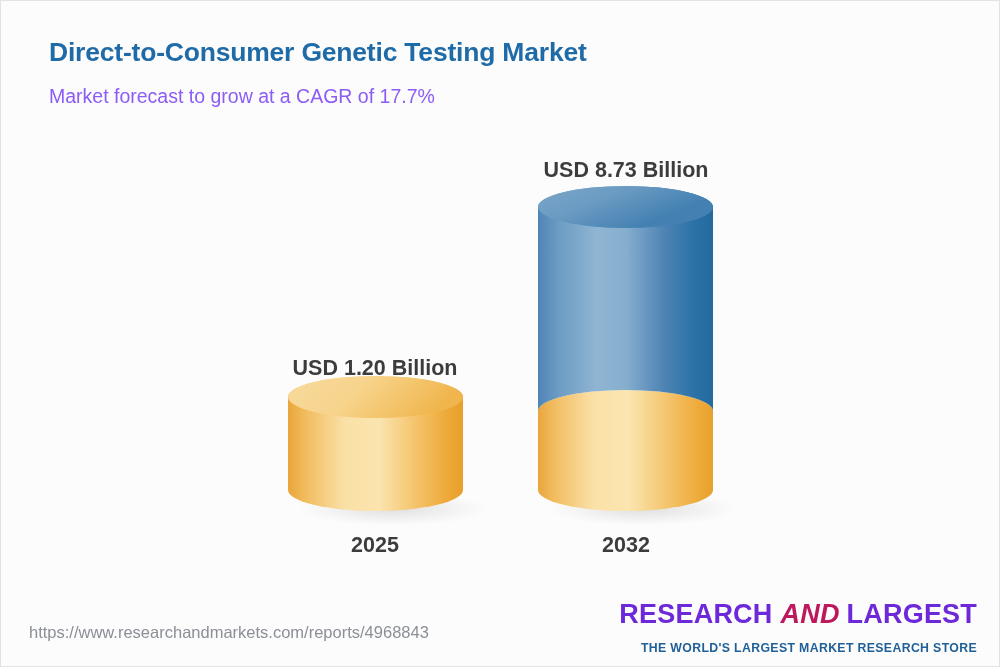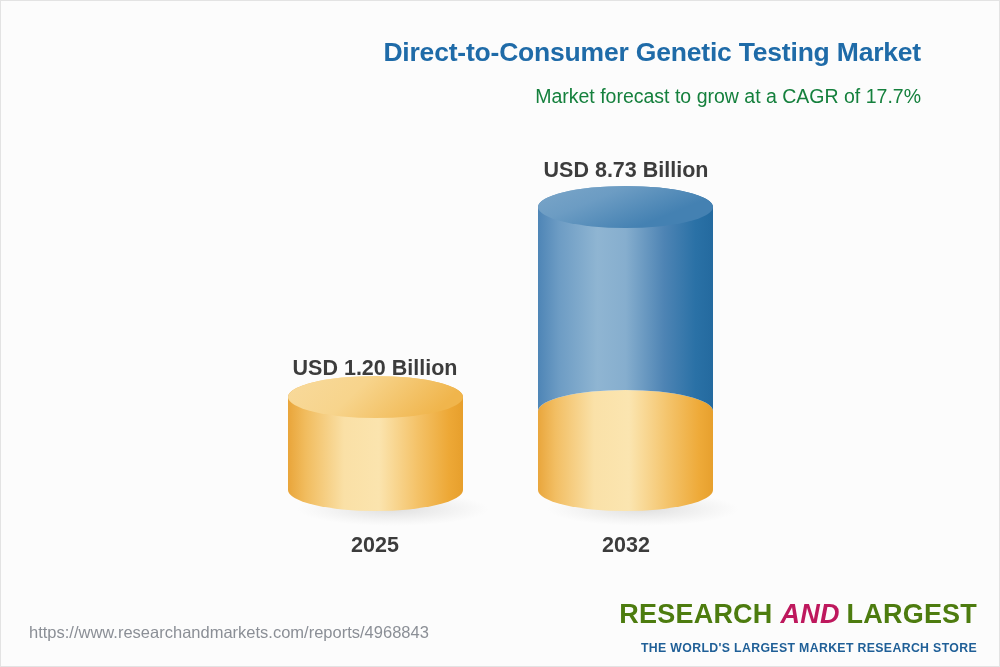--- a/index.html
+++ b/index.html
@@ -22,34 +22,35 @@
     border: 1px solid #e3e3e3;
     overflow: hidden;
   }
 
   
   .header {
     position: absolute;
     top: 36px;
     left: 0;
     width: 920px;
-    text-align: right;
+    text-align: left;
+    padding-left: 48px;
   }
   .chart-title {
     font-size: 26.5px;
     font-weight: bold;
     color: #1f6ba8;
     letter-spacing: -0.2px;
     line-height: 1.2;
   }
   .chart-subtitle {
     margin-top: 16px;
     font-size: 19.5px;
     font-weight: normal;
-    color: #15803d;
+    color: #8b5cf6;
     line-height: 1.2;
   }
 
   
   .plot {
     position: absolute;
     top: 0;
     left: 0;
     width: 1000px;
     height: 667px;
@@ -100,21 +101,21 @@
     top: 600px;
     text-align: right;
   }
   .logo-main {
     font-size: 27px;
     font-weight: bold;
     letter-spacing: 0.2px;
     line-height: 1;
     white-space: nowrap;
   }
-  .logo-word-blue { color: #4d7c0f; }
+  .logo-word-blue { color: #6d28d9; }
   .logo-word-gold { color: #be185d; font-style: italic; }
   .logo-tagline {
     margin-top: 13px;
     font-size: 12.3px;
     font-weight: bold;
     color: #1f5f97;
     letter-spacing: 0.35px;
     white-space: nowrap;
   }
 </style>

